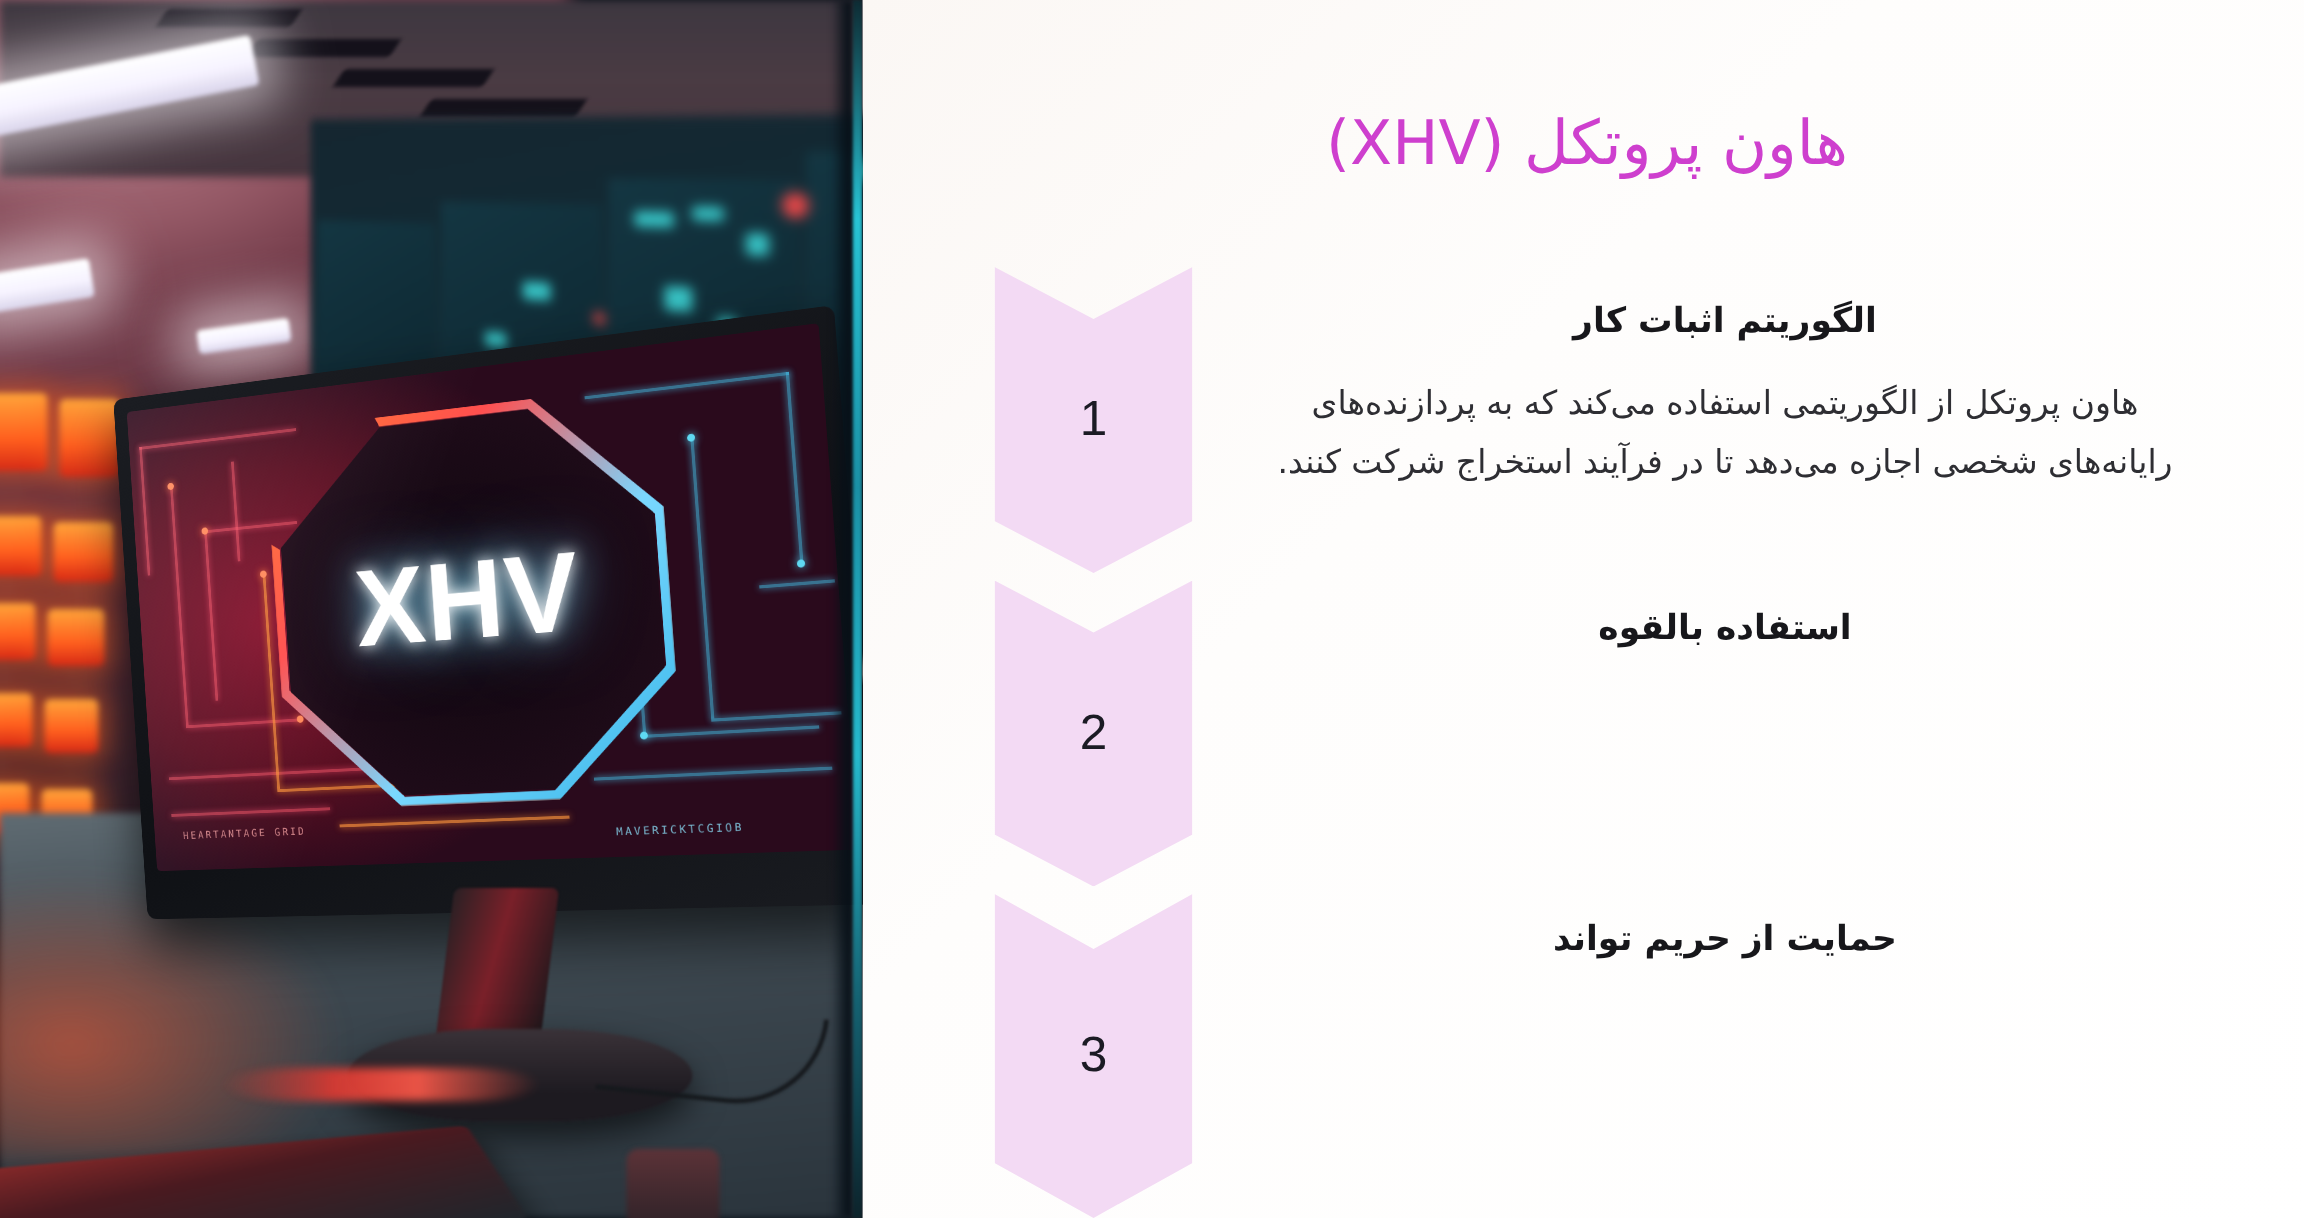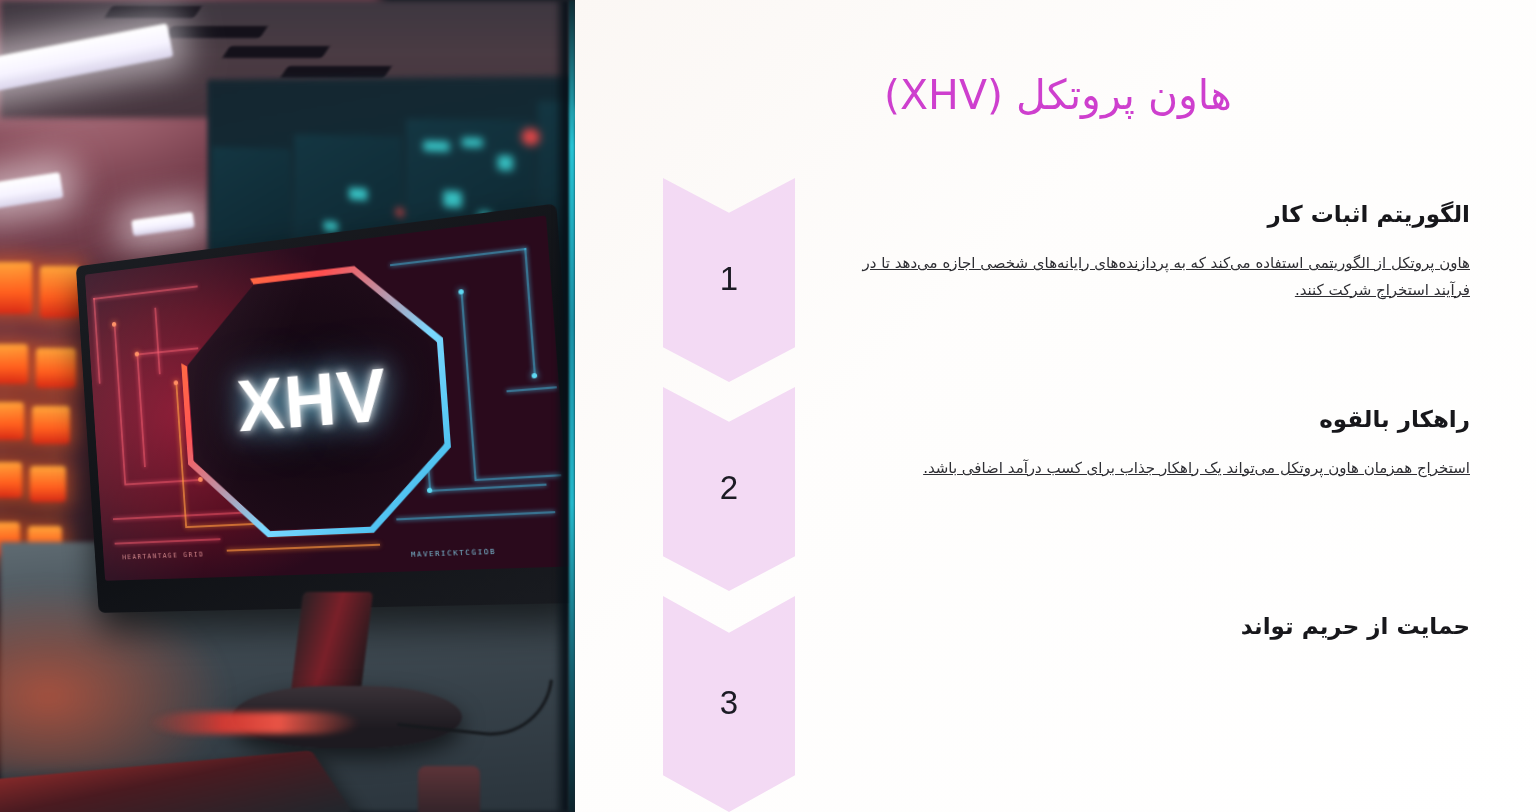--- a/index.html
+++ b/index.html
@@ -378,38 +378,37 @@
   }
 
   
   .blocks {
     position: absolute;
     left: 255px;
     top: 190px;
     width: 640px;
     direction: rtl;
   }
-  .block { position: absolute; width: 640px; text-align: right; margin-left: 28px; }
+  .block { position: absolute; width: 640px; text-align: center; margin-left: 28px; }
   .block-1 { top: 10px; }
   .block-2 { top: 215px; }
   .block-3 { top: 422px; }
 
   .block-head {
     font-size: 23px;
     font-weight: 700;
     color: #17171B;
     margin-bottom: 20px;
     line-height: 1.3;
   }
   .block-body {
-    font-size: 15px;
+    font-size: 22px;
     font-weight: 400;
     color: #2E2E33;
     line-height: 1.78;
-    text-decoration: underline;
   }
 </style>
 </head>
 <body>
 
 <div class="slide">
 
   <div class="image-panel">
     <div class="photo">
 
@@ -555,22 +554,21 @@
     </div>
 
     <div class="blocks">
 
       <div class="block block-1">
         <div class="block-head">الگوریتم اثبات کار</div>
         <div class="block-body">هاون پروتکل از الگوریتمی استفاده می‌کند که به پردازنده‌های رایانه‌های شخصی اجازه می‌دهد تا در فرآیند استخراج شرکت کنند.</div>
       </div>
 
       <div class="block block-2">
-        <div class="block-head">راهکار بالقوه</div>
-        <div class="block-body">استخراج همزمان هاون پروتکل می‌تواند یک راهکار جذاب برای کسب درآمد اضافی باشد.</div>
+        <div class="block-head">استفاده بالقوه</div>
       </div>
 
       <div class="block block-3">
         <div class="block-head">حمایت از حریم تواند</div>
       </div>
 
     </div>
   </div>
 
 </div>

